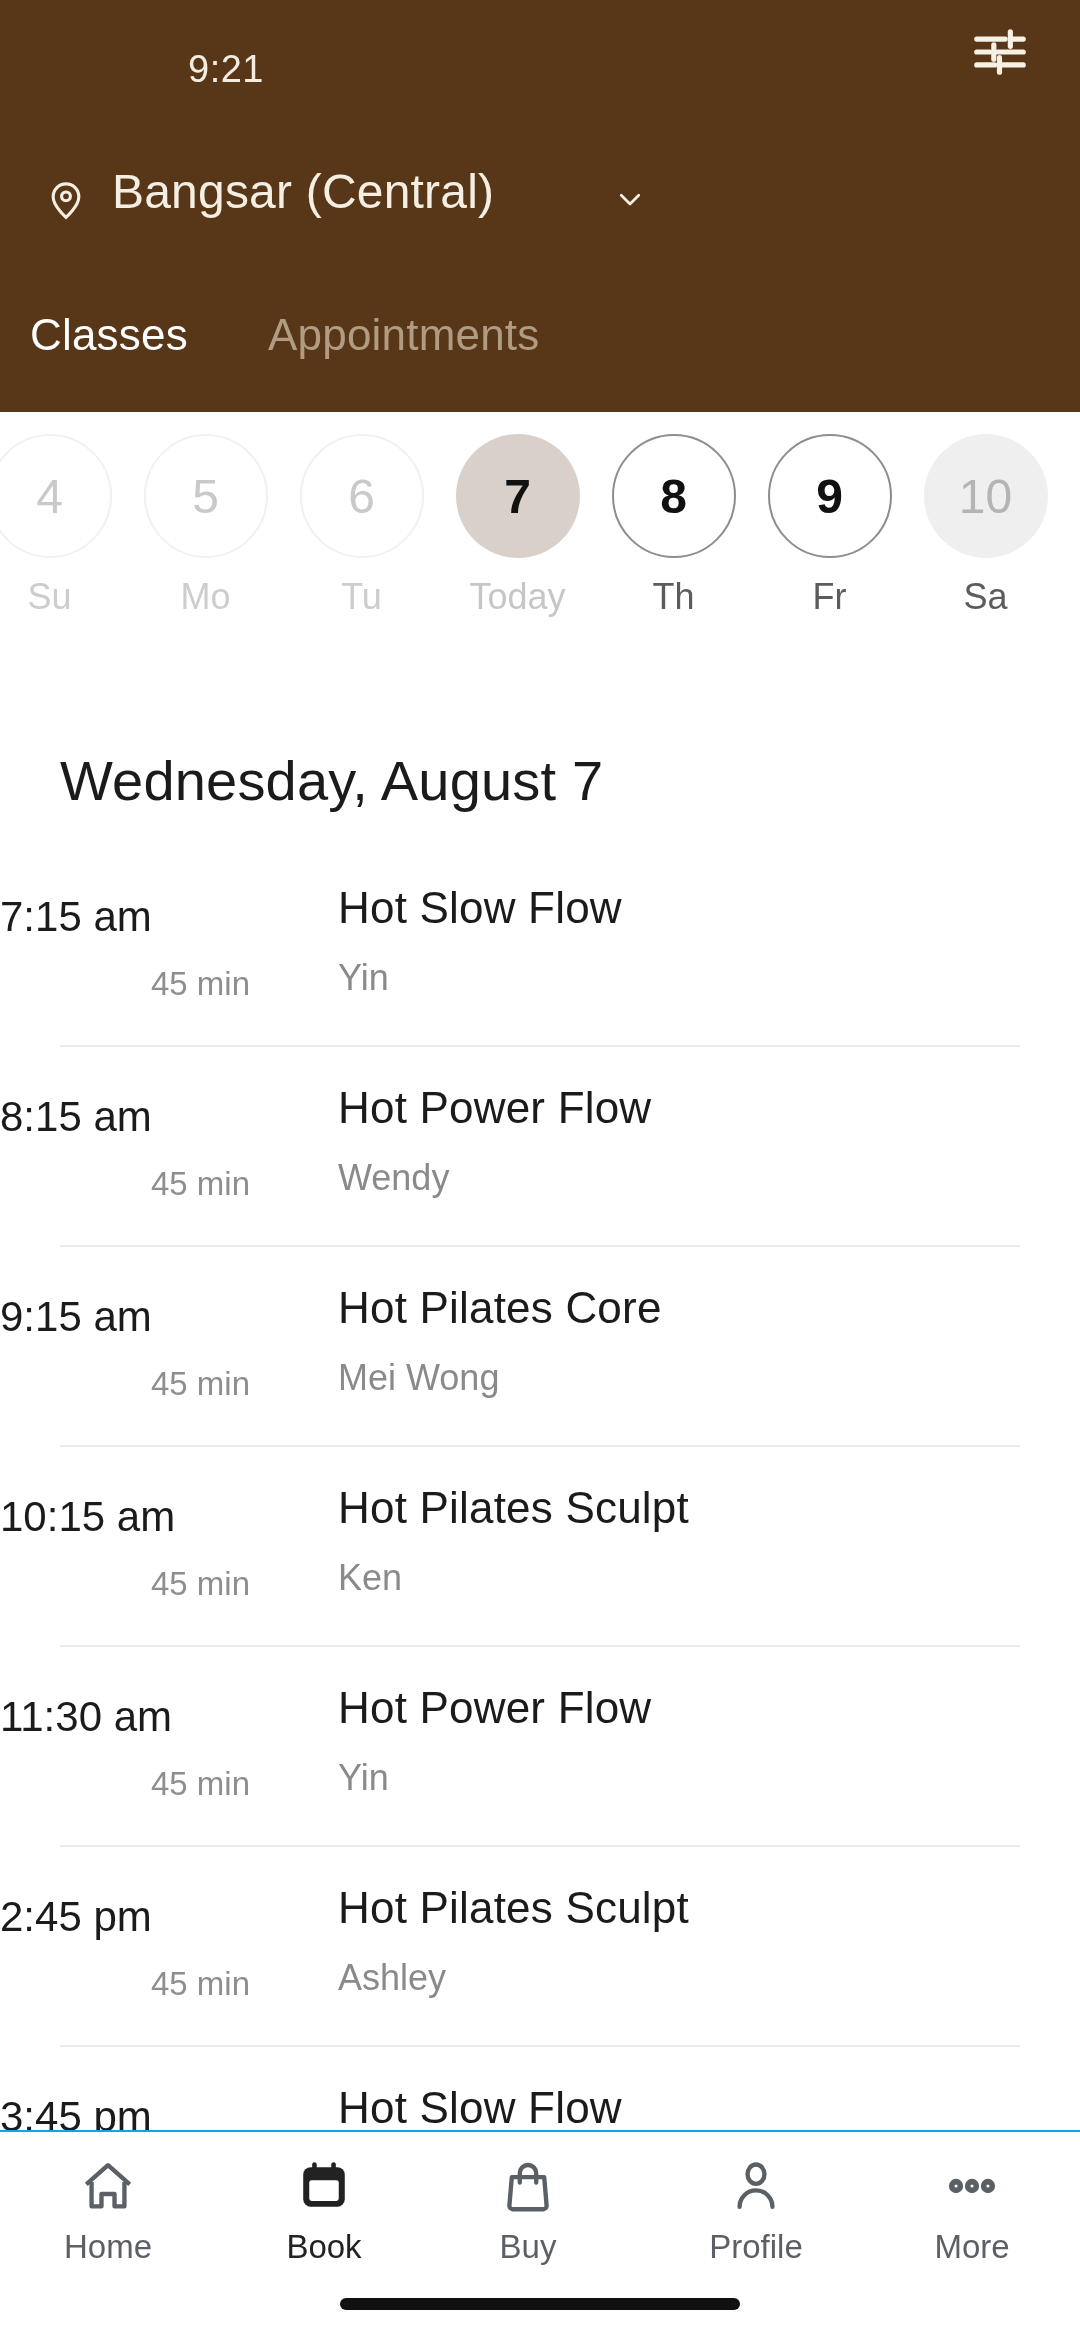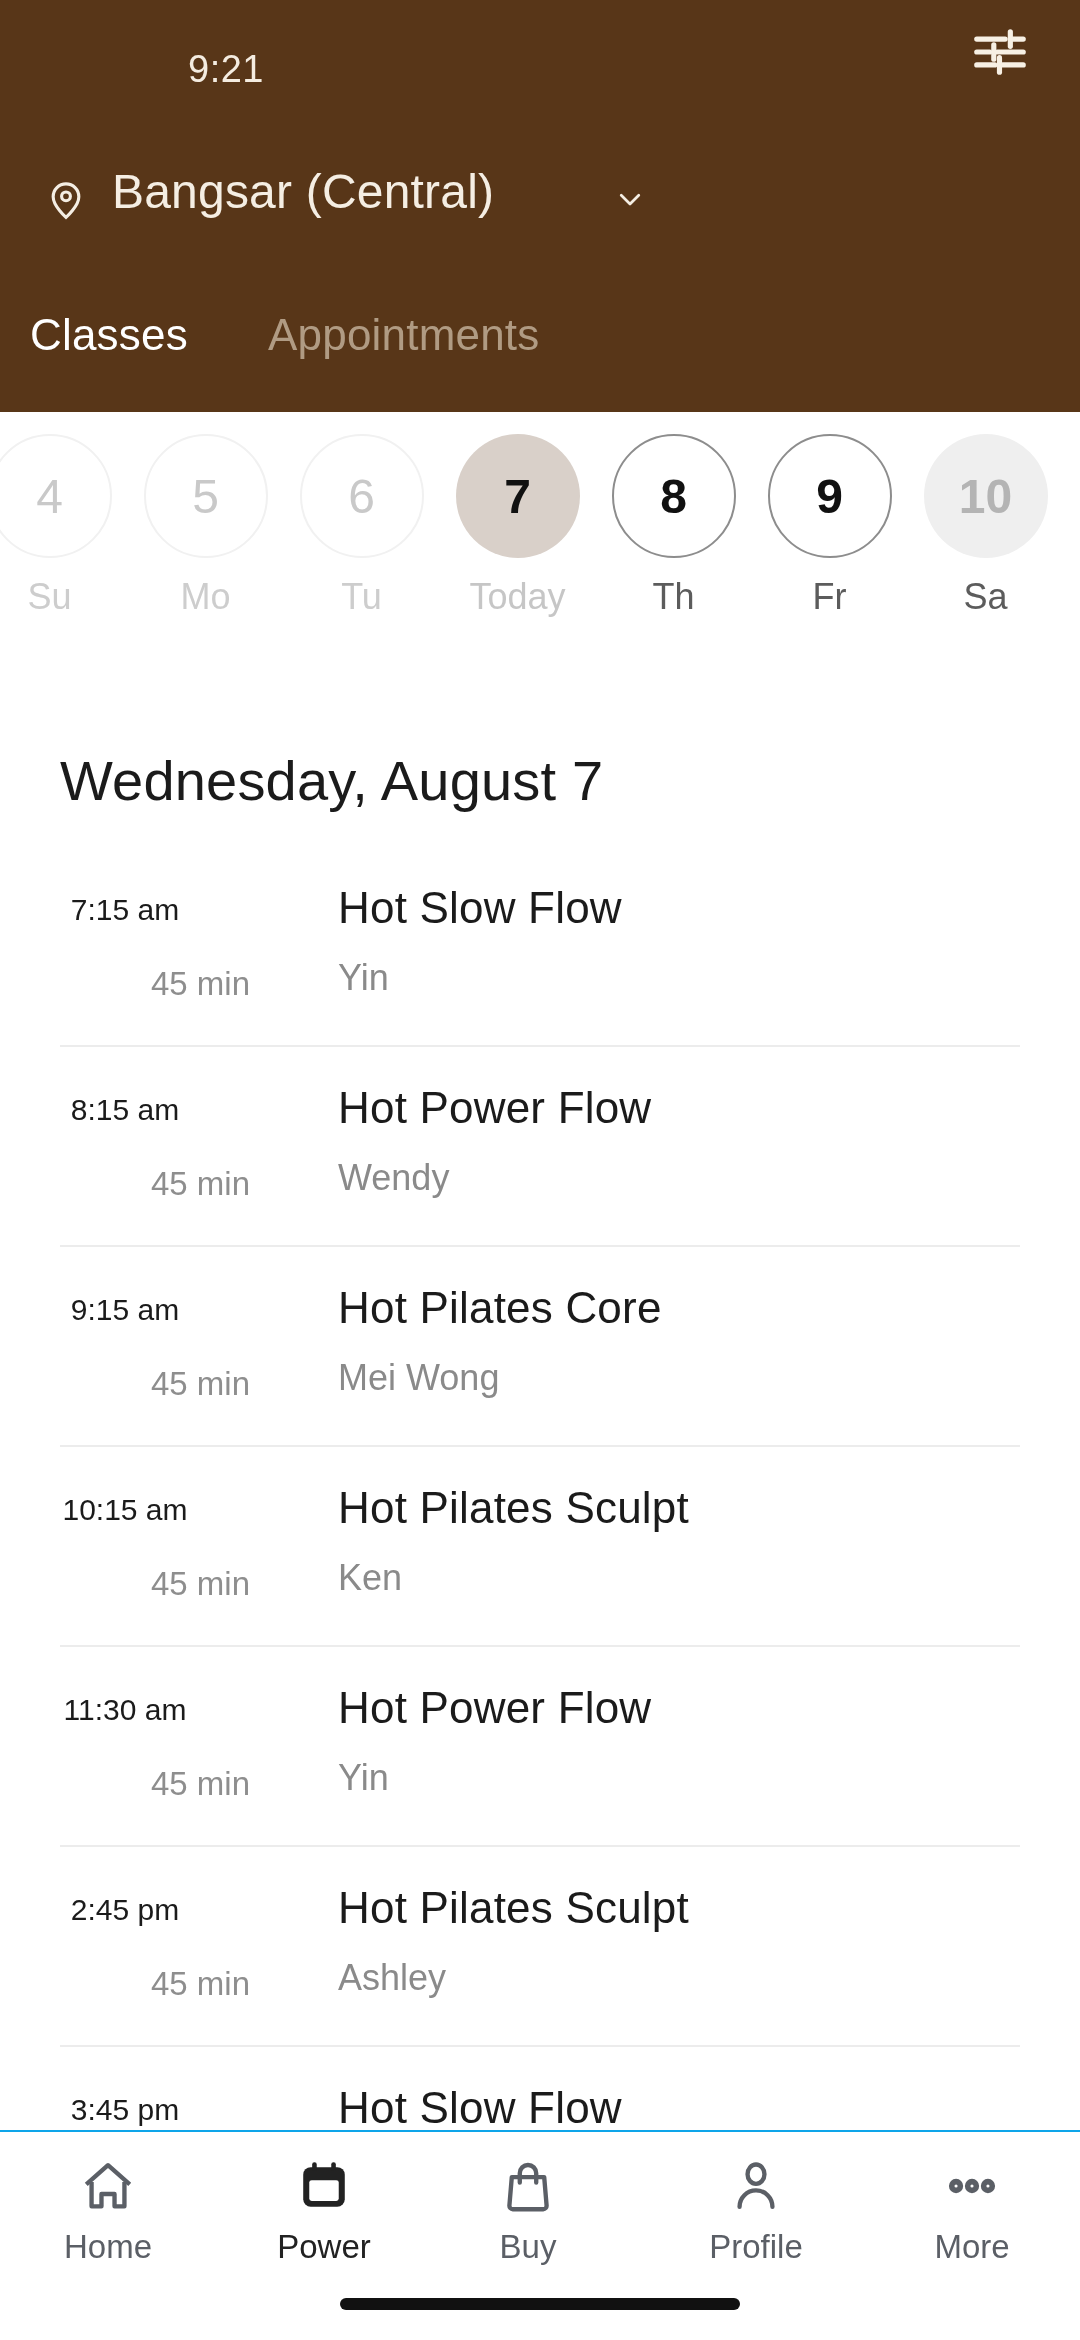--- a/index.html
+++ b/index.html
@@ -69,21 +69,21 @@
   .date-circle.disabled {
     border:2px solid #f1f1f1; background:#fff; color:#c9c9c9; font-weight:400;
   }
   .date-circle.today {
     background:#d9d0c9; color:#111; border:none; font-weight:700;
   }
   .date-circle.normal {
     border:2px solid #8d8d8d; background:#fff; color:#111; font-weight:700;
   }
   .date-circle.weekend {
-    background:#efefef; color:#b4b4b4; border:none; font-weight:700;
+    background:#efefef; color:#b4b4b4; border:none; font-weight:400;
   }
   .date-label {
     position:absolute; left:0; top:142px; width:100%;
     text-align:center; font-size:36px; white-space:nowrap;
   }
   .date-label.dim { color:#cdcdcd; }
   .date-label.mid { color:#c6c6c6; }
   .date-label.strong { color:#5c5c5c; }
 
   
@@ -98,21 +98,21 @@
     position:absolute; left:0; top:845px; width:1080px; height:1285px;
     overflow:hidden;
   }
   .class-row { position:relative; width:1080px; height:200px; }
   .class-row .divider {
     position:absolute; left:60px; top:0; width:960px; height:2px;
     background:#ececec;
   }
   .c-time {
     position:absolute; left:0; top:48px; width:250px;
-    text-align:center; font-size:30px; color:#1b1b1b;
+    text-align:left; font-size:42px; color:#1b1b1b;
     white-space:nowrap;
   }
   .c-dur {
     position:absolute; left:0; top:120px; width:250px;
     text-align:right; font-size:33px; color:#8e8e8e;
     white-space:nowrap;
   }
   .c-name {
     position:absolute; left:338px; top:38px;
     font-size:44px; color:#1b1b1b; white-space:nowrap;
@@ -307,21 +307,21 @@
 
     <div class="nav-item" style="left:216px">
       <span class="nav-icon">
         <svg viewBox="0 0 24 24" width="58" height="58">
           <rect x="3.4" y="4.2" width="17.2" height="16.4" rx="3.1" fill="#222222"></rect>
           <rect x="5.9" y="9.6" width="12.2" height="8.6" rx="1" fill="#ffffff"></rect>
           <rect x="7.1" y="2.2" width="1.9" height="3.4" rx="0.9" fill="#222222"></rect>
           <rect x="15" y="2.2" width="1.9" height="3.4" rx="0.9" fill="#222222"></rect>
         </svg>
       </span>
-      <span class="nav-label on">Power</span>
+      <span class="nav-label on">Book</span>
     </div>
 
     <div class="nav-item" style="left:420px">
       <span class="nav-icon">
         <svg viewBox="0 0 24 24" width="58" height="58" fill="none" stroke="#5b5f66" stroke-width="1.8" stroke-linejoin="round">
           <path d="M5.3 8.3h13.4l1 11.8a1.4 1.4 0 0 1-1.4 1.5H5.7a1.4 1.4 0 0 1-1.4-1.5z"></path>
           <path d="M8.6 10.6V6.7a3.4 3.4 0 0 1 6.8 0v3.9" stroke-linecap="round"></path>
         </svg>
       </span>
       <span class="nav-label off">Buy</span>

